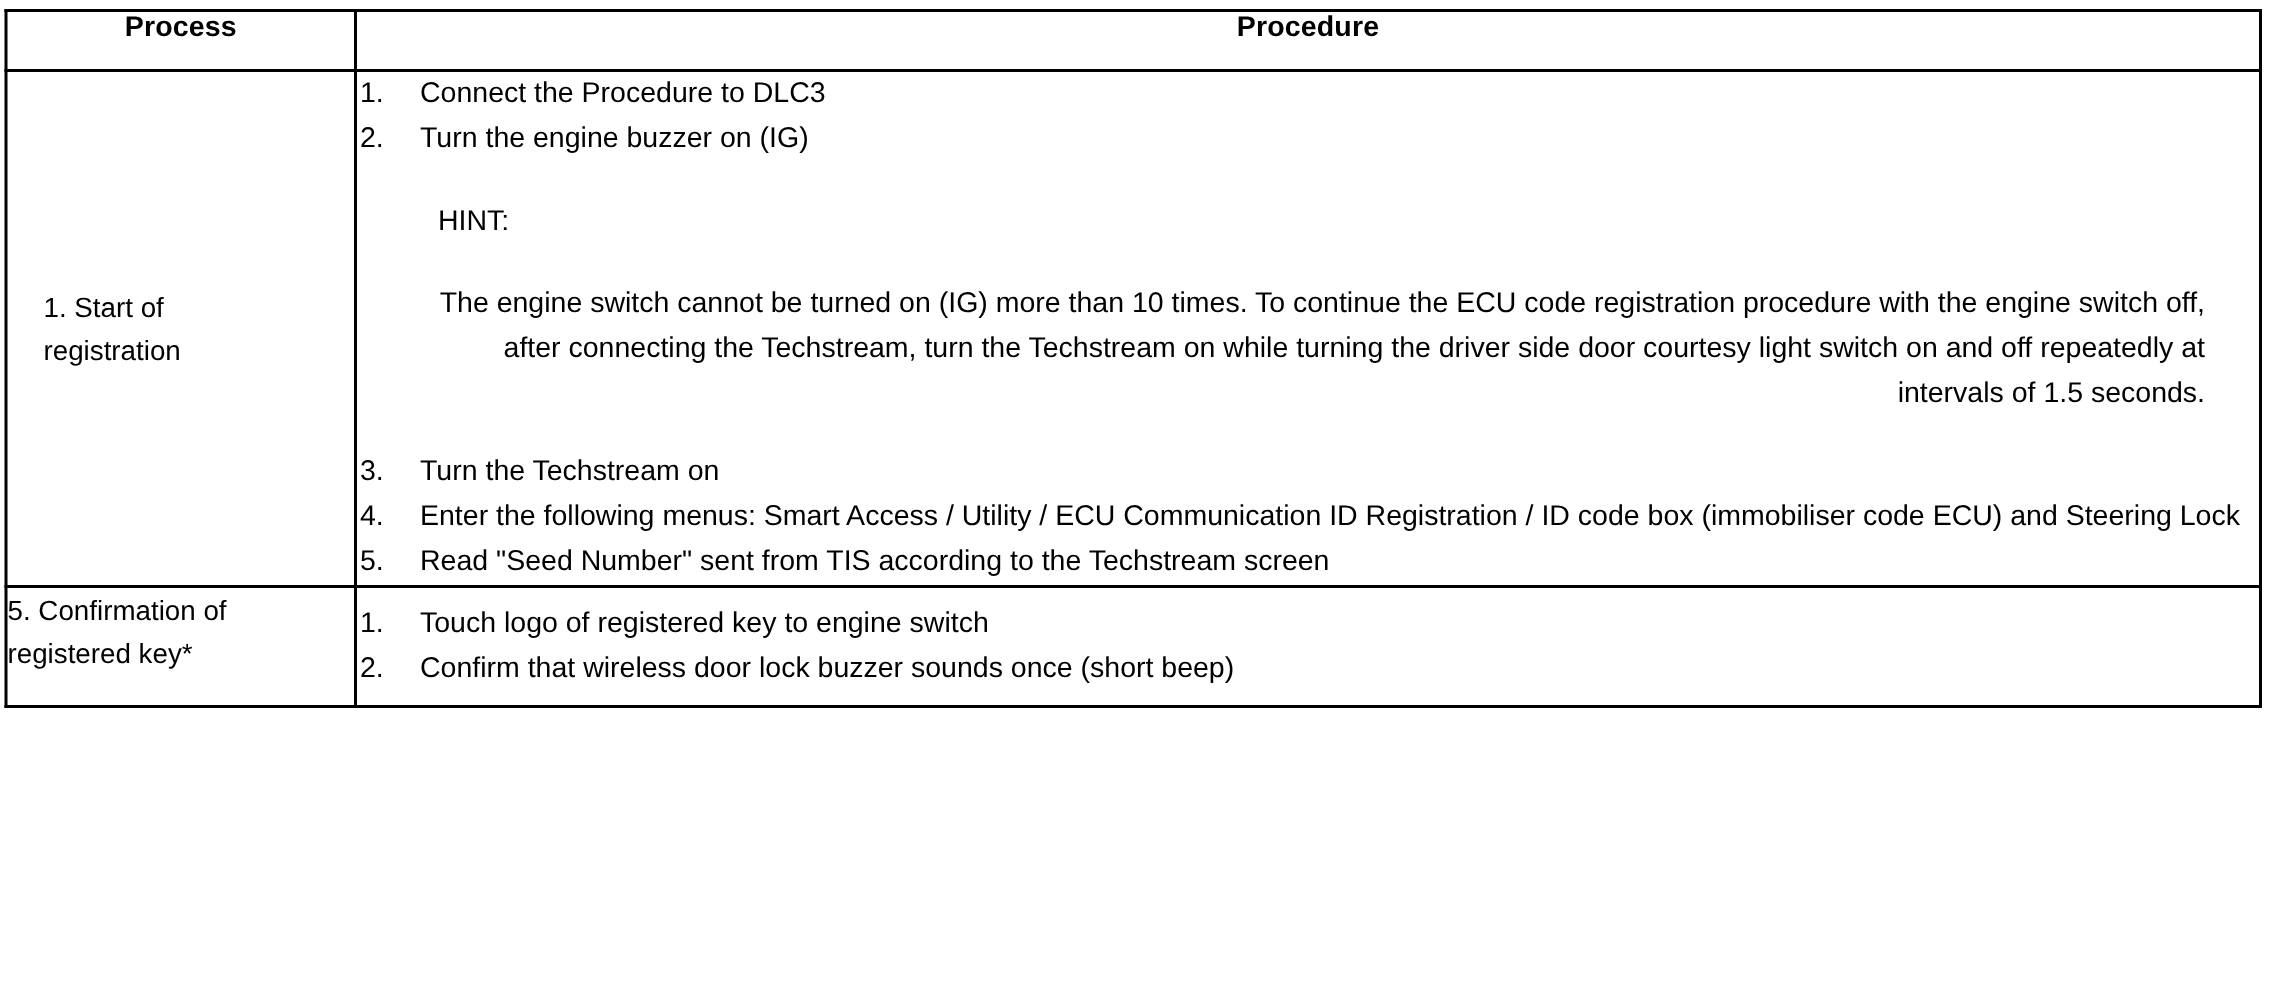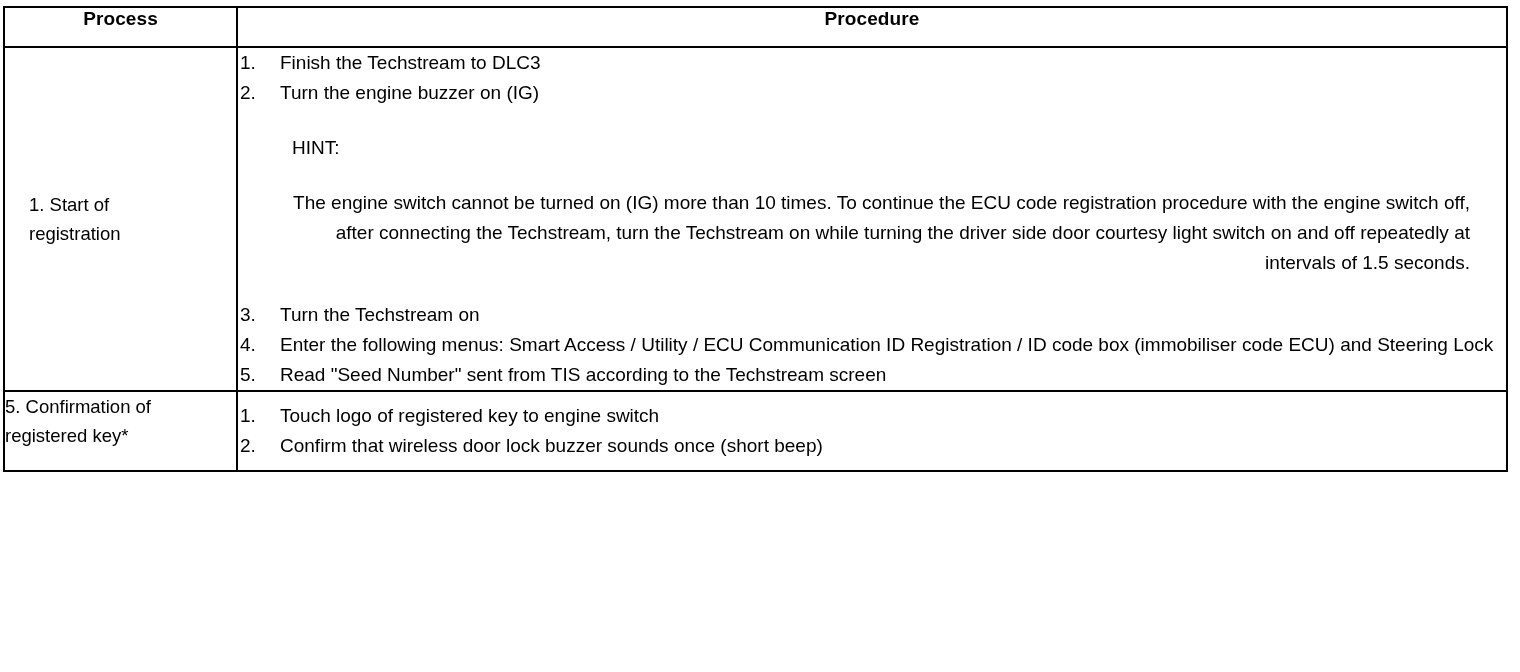--- a/index.html
+++ b/index.html
@@ -156,21 +156,21 @@
 
       <tr>
         <td class="proc-cell mid">
           <span class="proc-label">1. Start of
 registration</span>
         </td>
         <td class="steps-cell">
           <ol class="num-list">
             <li>
               <span class="num">1.</span>
-              <span class="txt">Finish the Techstream to DLC3</span>
+              <span class="txt">Connect the Procedure to DLC3</span>
             </li>
             <li>
               <span class="num">2.</span>
               <span class="txt">Turn the engine buzzer on (IG)</span>
             </li>
           </ol>
 
           <div class="hint-spacer-top"></div>
 
           <div class="hint-block">

